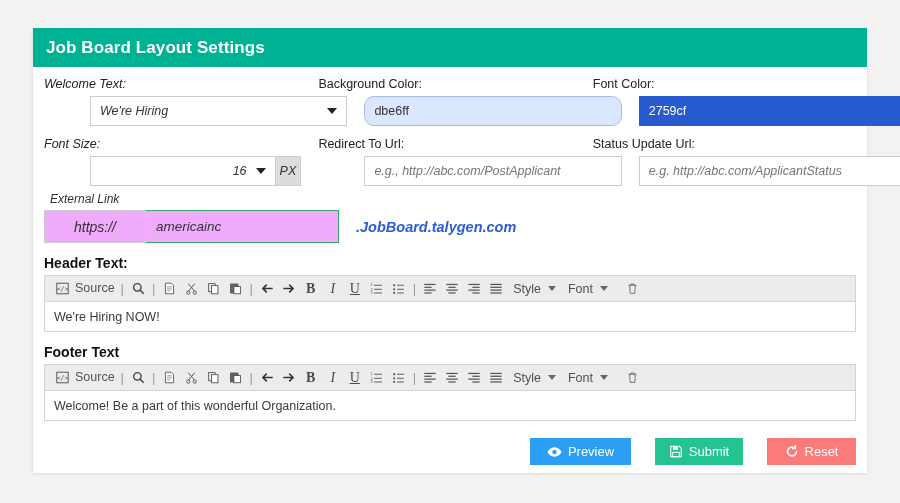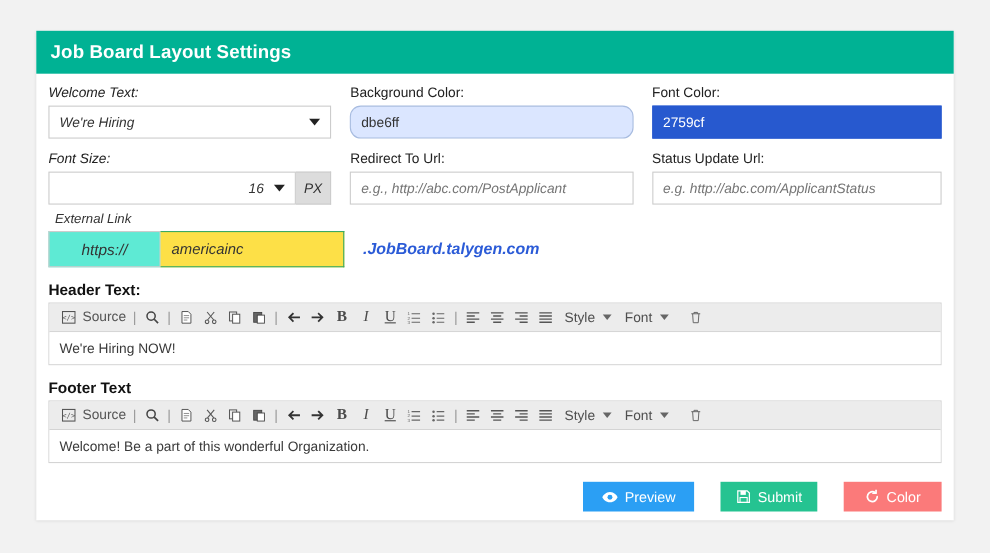--- a/index.html
+++ b/index.html
@@ -63,20 +63,21 @@
     box-sizing: border-box;
     height: 30px;
     border: 1px solid #cccccc;
     background: #ffffff;
     font-size: 12.5px;
     color: #333333;
     padding: 0 9px;
     display: flex;
     align-items: center;
     width: 100%;
+    margin-left: 46px;
   }
   .ctrl.placeholder {
     color: #757575;
     font-style: italic;
   }
   .select {
     position: relative;
     padding-right: 28px;
     justify-content: flex-start;
   }
@@ -129,35 +130,35 @@
     display: block;
   }
   .ext-row {
     display: flex;
     align-items: center;
   }
   .ext-prefix {
     box-sizing: border-box;
     width: 102px;
     height: 33px;
-    background: #5eead4;
+    background: #f0abfc;
     border: 1px solid #cccccc;
     display: flex;
     align-items: center;
     justify-content: center;
     font-size: 14px;
     color: #333333;
   }
   .ext-input {
     box-sizing: border-box;
-    width: 167px;
+    width: 193px;
     height: 33px;
     border: 1px solid #3aaa62;
     border-left: none;
-    background: #fde047;
+    background: #f0abfc;
     display: flex;
     align-items: center;
     padding: 0 10px;
     font-size: 13.5px;
     color: #333333;
   }
   .ext-suffix {
     margin-left: 17px;
     color: #2b5bd7;
     font-size: 14.5px;
@@ -590,18 +591,18 @@
         </span>
         <span>Submit</span>
       </button>
       <button class="btn btn-reset">
         <span>
           <svg width="14" height="13" viewBox="0 0 16 16">
               <path d="M13.5 8a5.5 5.5 0 1 1-2.2-4.4" fill="none" stroke="#ffffff" stroke-width="1.9" stroke-linecap="round"></path>
               <path d="M12.2 0.8v3.4H8.8" fill="none" stroke="#ffffff" stroke-width="1.9" stroke-linecap="round" stroke-linejoin="round"></path>
             </svg>
         </span>
-        <span>Color</span>
+        <span>Reset</span>
       </button>
     </div>
 
   </div>
 </div>
 
 </body></html>

